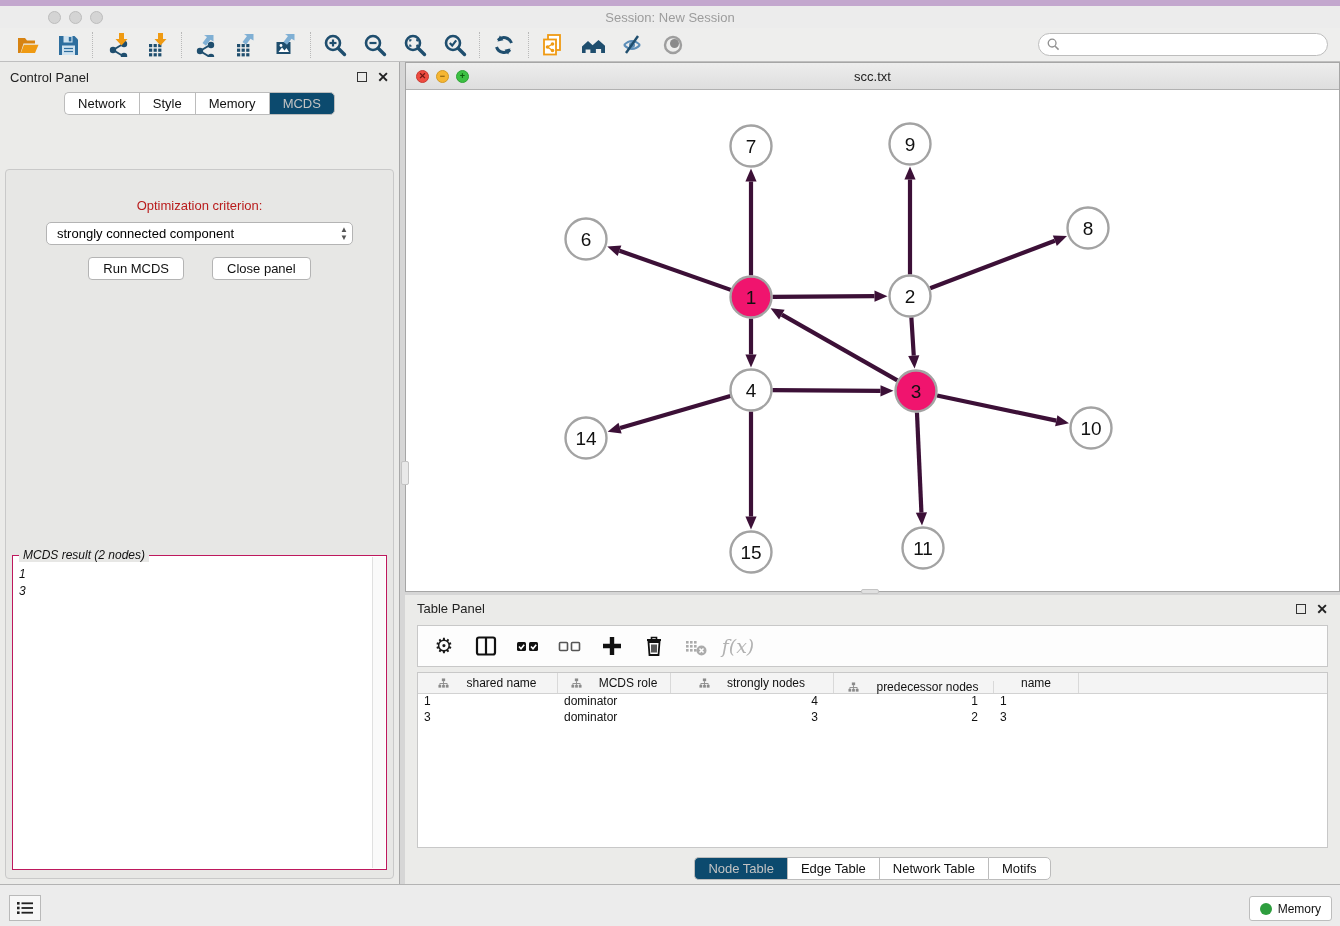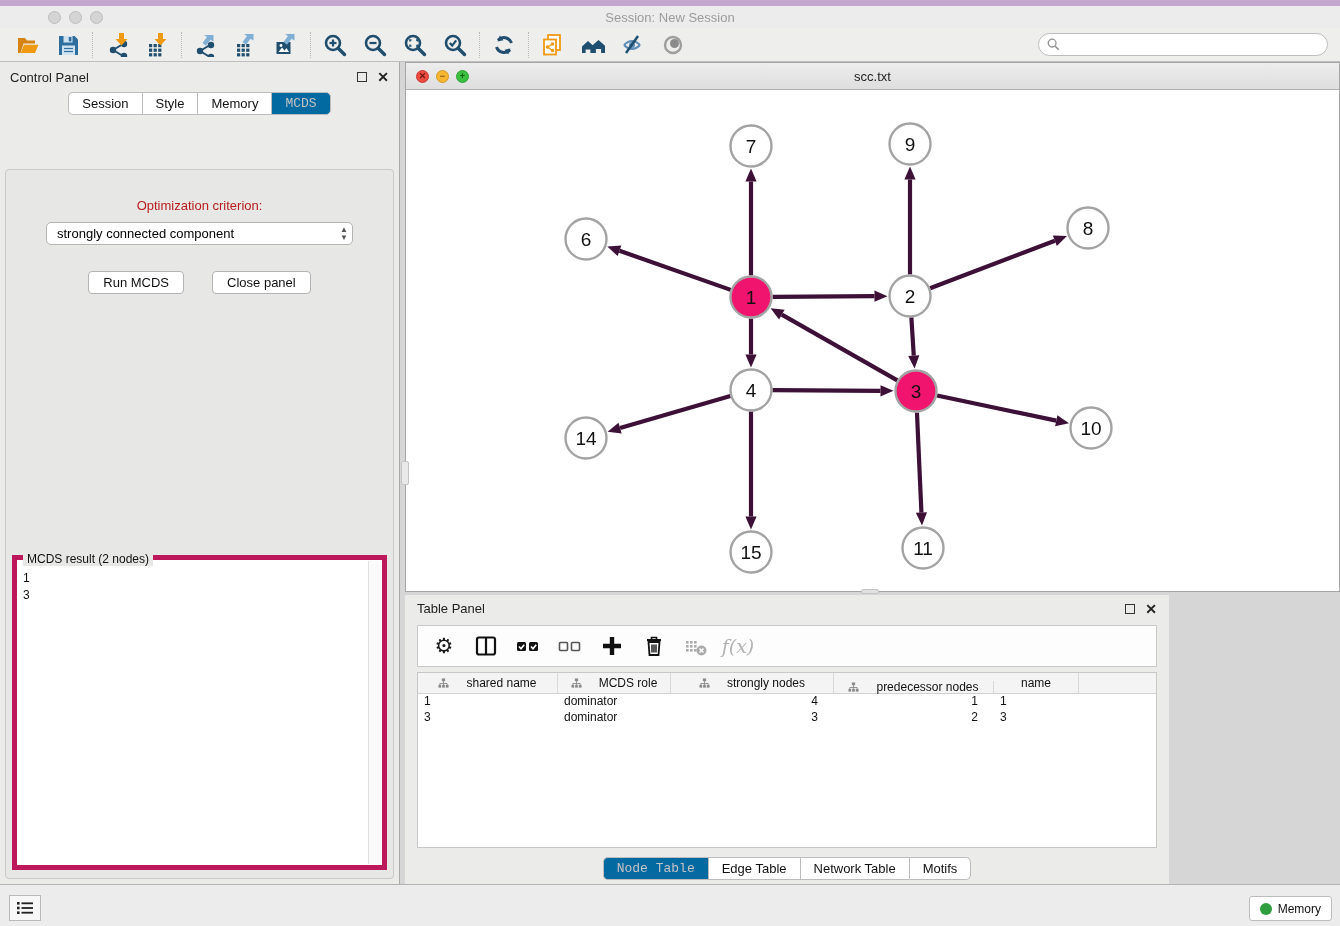--- a/index.html
+++ b/index.html
@@ -21,47 +21,47 @@
   
   .control-panel { position:absolute; left:0; top:62px; width:400px; height:822px; background:#ebebe9; border-right:1px solid #a9a9a9; }
   .cp-header { height:30px; display:flex; align-items:center; padding:0 10px; font-size:13px; color:#222; }
   .panel-ctrls { margin-left:auto; display:flex; gap:10px; align-items:center; }
   .float-ic { width:10px; height:10px; border:1.5px solid #333; }
   .close-ic { font-size:14px; font-weight:bold; color:#222; line-height:10px; }
   .seg-tabs { display:flex; justify-content:center; position:relative; z-index:2; }
   .seg { font-size:13px; padding:3px 13px; background:#fff; border:1px solid #bcbcbc; border-right:none; color:#111; }
   .seg:first-child { border-radius:5px 0 0 5px; }
   .seg:last-child { border-radius:0 5px 5px 0; border-right:1px solid #bcbcbc; }
-  .seg.sel { background:#0369a1; color:#c3c3c3;font-family:Liberation Mono, monospace; }
+  .seg.sel { background:#0c4a6e; color:#c3c3c3; }
   .cp-body { position:absolute; left:5px; right:5px; top:107px; bottom:5px; background:#e7e7e5; border:1px solid #c9c9c9; border-radius:4px; }
   .opt-label { text-align:center; margin-top:28px; font-size:13px; color:#b91c1c; }
   .select-box { position:relative; margin:9px 40px 0 40px; height:23px; background:#fff; border:1px solid #b4b4b4; border-radius:5px; display:flex; align-items:center; font-size:13px; padding-left:10px; }
   .sel-arrows { position:absolute; right:4px; top:3px; display:flex; flex-direction:column; align-items:center; line-height:8px; font-size:8px; color:#555; }
-  .cp-buttons { display:flex; justify-content:center; gap:28px; margin-top:26px; }
+  .cp-buttons { display:flex; justify-content:center; gap:28px; margin-top:12px; }
   .mac-btn { background:#fff; border:1px solid #b4b4b4; border-radius:4px; font-size:13px; padding:3px 14px; color:#111; }
-  .result-box { position:absolute; left:6px; right:6px; top:385px; bottom:8px; border:5px solid #be185d; background:#fff; }
+  .result-box { position:absolute; left:6px; right:6px; top:385px; bottom:8px; border:1px solid #be185d; background:#fff;font-style:italic; }
   .result-legend { position:absolute; top:-8px; left:6px; background:#e7e7e5; padding:0 4px; font-size:12px; color:#111; }
   .result-list { position:absolute; inset:10px 14px 1px 6px; font-size:12px; color:#111; line-height:17px; }
   .result-scroll { position:absolute; top:1px; bottom:1px; right:1px; width:13px; background:#fafafa; border-left:1px solid #e0e0e0; }
 
   
   .net-window { position:absolute; left:405px; top:62px; width:935px; height:530px; background:#fff; border:1px solid #a6a6a6; }
   .nw-titlebar { height:27px; background:linear-gradient(#ededed,#dedede); border-bottom:1px solid #b1b1b1; display:flex; align-items:center; position:relative; }
   .nw-lights { display:flex; gap:7px; margin-left:10px; z-index:2; }
   .nwl { width:13px; height:13px; border-radius:50%; font-size:9px; font-weight:bold; display:flex; align-items:center; justify-content:center; color:rgba(60,0,0,.7); }
   .nwl.r { background:#ee4b40; border:1px solid #c93a32; }
   .nwl.y { background:#f6b632; border:1px solid #d49b26; color:rgba(90,60,0,.8); }
   .nwl.g { background:#3cc042; border:1px solid #2da335; color:rgba(0,70,0,.8); }
   .nw-title { position:absolute; left:0; right:0; text-align:center; font-size:13px; color:#222; }
   .nw-canvas { position:absolute; left:0; top:27px; right:0; bottom:0; }
   .splitter-handle { position:absolute; left:-5px; top:398px; width:8px; height:24px; background:#e9e9e9; border:1px solid #c4c4c4; border-radius:2px; }
   .bottom-handle { position:absolute; left:455px; bottom:-3px; width:18px; height:5px; background:#e0e0e0; border:1px solid #c4c4c4; border-radius:2px; }
 
   
-  .table-panel { position:absolute; left:405px; top:595px; width:764px; height:289px; background:#ebebe9; }
+  .table-panel { position:absolute; left:405px; top:595px; width:935px; height:289px; background:#ebebe9; }
   .tp-header { height:27px; display:flex; align-items:center; padding:0 12px; font-size:13px; color:#222; }
   .tp-toolbar { position:absolute; left:12px; right:12px; top:30px; height:42px; background:#fdfdfd; border:1px solid #c8c8c8; display:flex; align-items:center; gap:6px; padding-left:8px; }
   .tt-btn { width:36px; height:34px; display:flex; align-items:center; justify-content:center; }
   .gear-glyph { font-size:21px; color:#1a1a1a; }
   .fx-glyph { font-family:"DejaVu Serif",serif; font-style:italic; font-size:19px; color:#b2b2b2; }
   .tp-table { position:absolute; left:12px; right:12px; top:77px; bottom:36px; background:#fff; border:1px solid #c8c8c8; overflow:hidden; }
   .th-row { display:flex; height:21px; background:#f4f4f4; border-bottom:1px solid #d2d2d2; }
   .th-cell { display:flex; align-items:center; justify-content:center; gap:17px; font-size:12px; color:#111; border-right:1px solid #d9d9d9; position:relative; }
   .tr-row { display:flex; height:16px; font-size:12px; color:#111; }
   .td-cell { padding:0 6px; overflow:hidden; white-space:nowrap; }
@@ -260,21 +260,21 @@
 
 <div class="control-panel">
   <div class="cp-header">
     <span>Control Panel</span>
     <span class="panel-ctrls">
       <span class="float-ic"></span>
       <span class="close-ic">✕</span>
     </span>
   </div>
   <div class="seg-tabs" id="cp-tabs">
-      <span class="seg">Session</span>
+      <span class="seg">Network</span>
       <span class="seg">Style</span>
       <span class="seg">Memory</span>
       <span class="seg sel">MCDS</span>
     </div>
   <div class="cp-body">
     <div class="opt-label">Optimization criterion:</div>
     <div class="select-box">
       <span>strongly connected component</span>
       <span class="sel-arrows">
           <span>▲</span>

